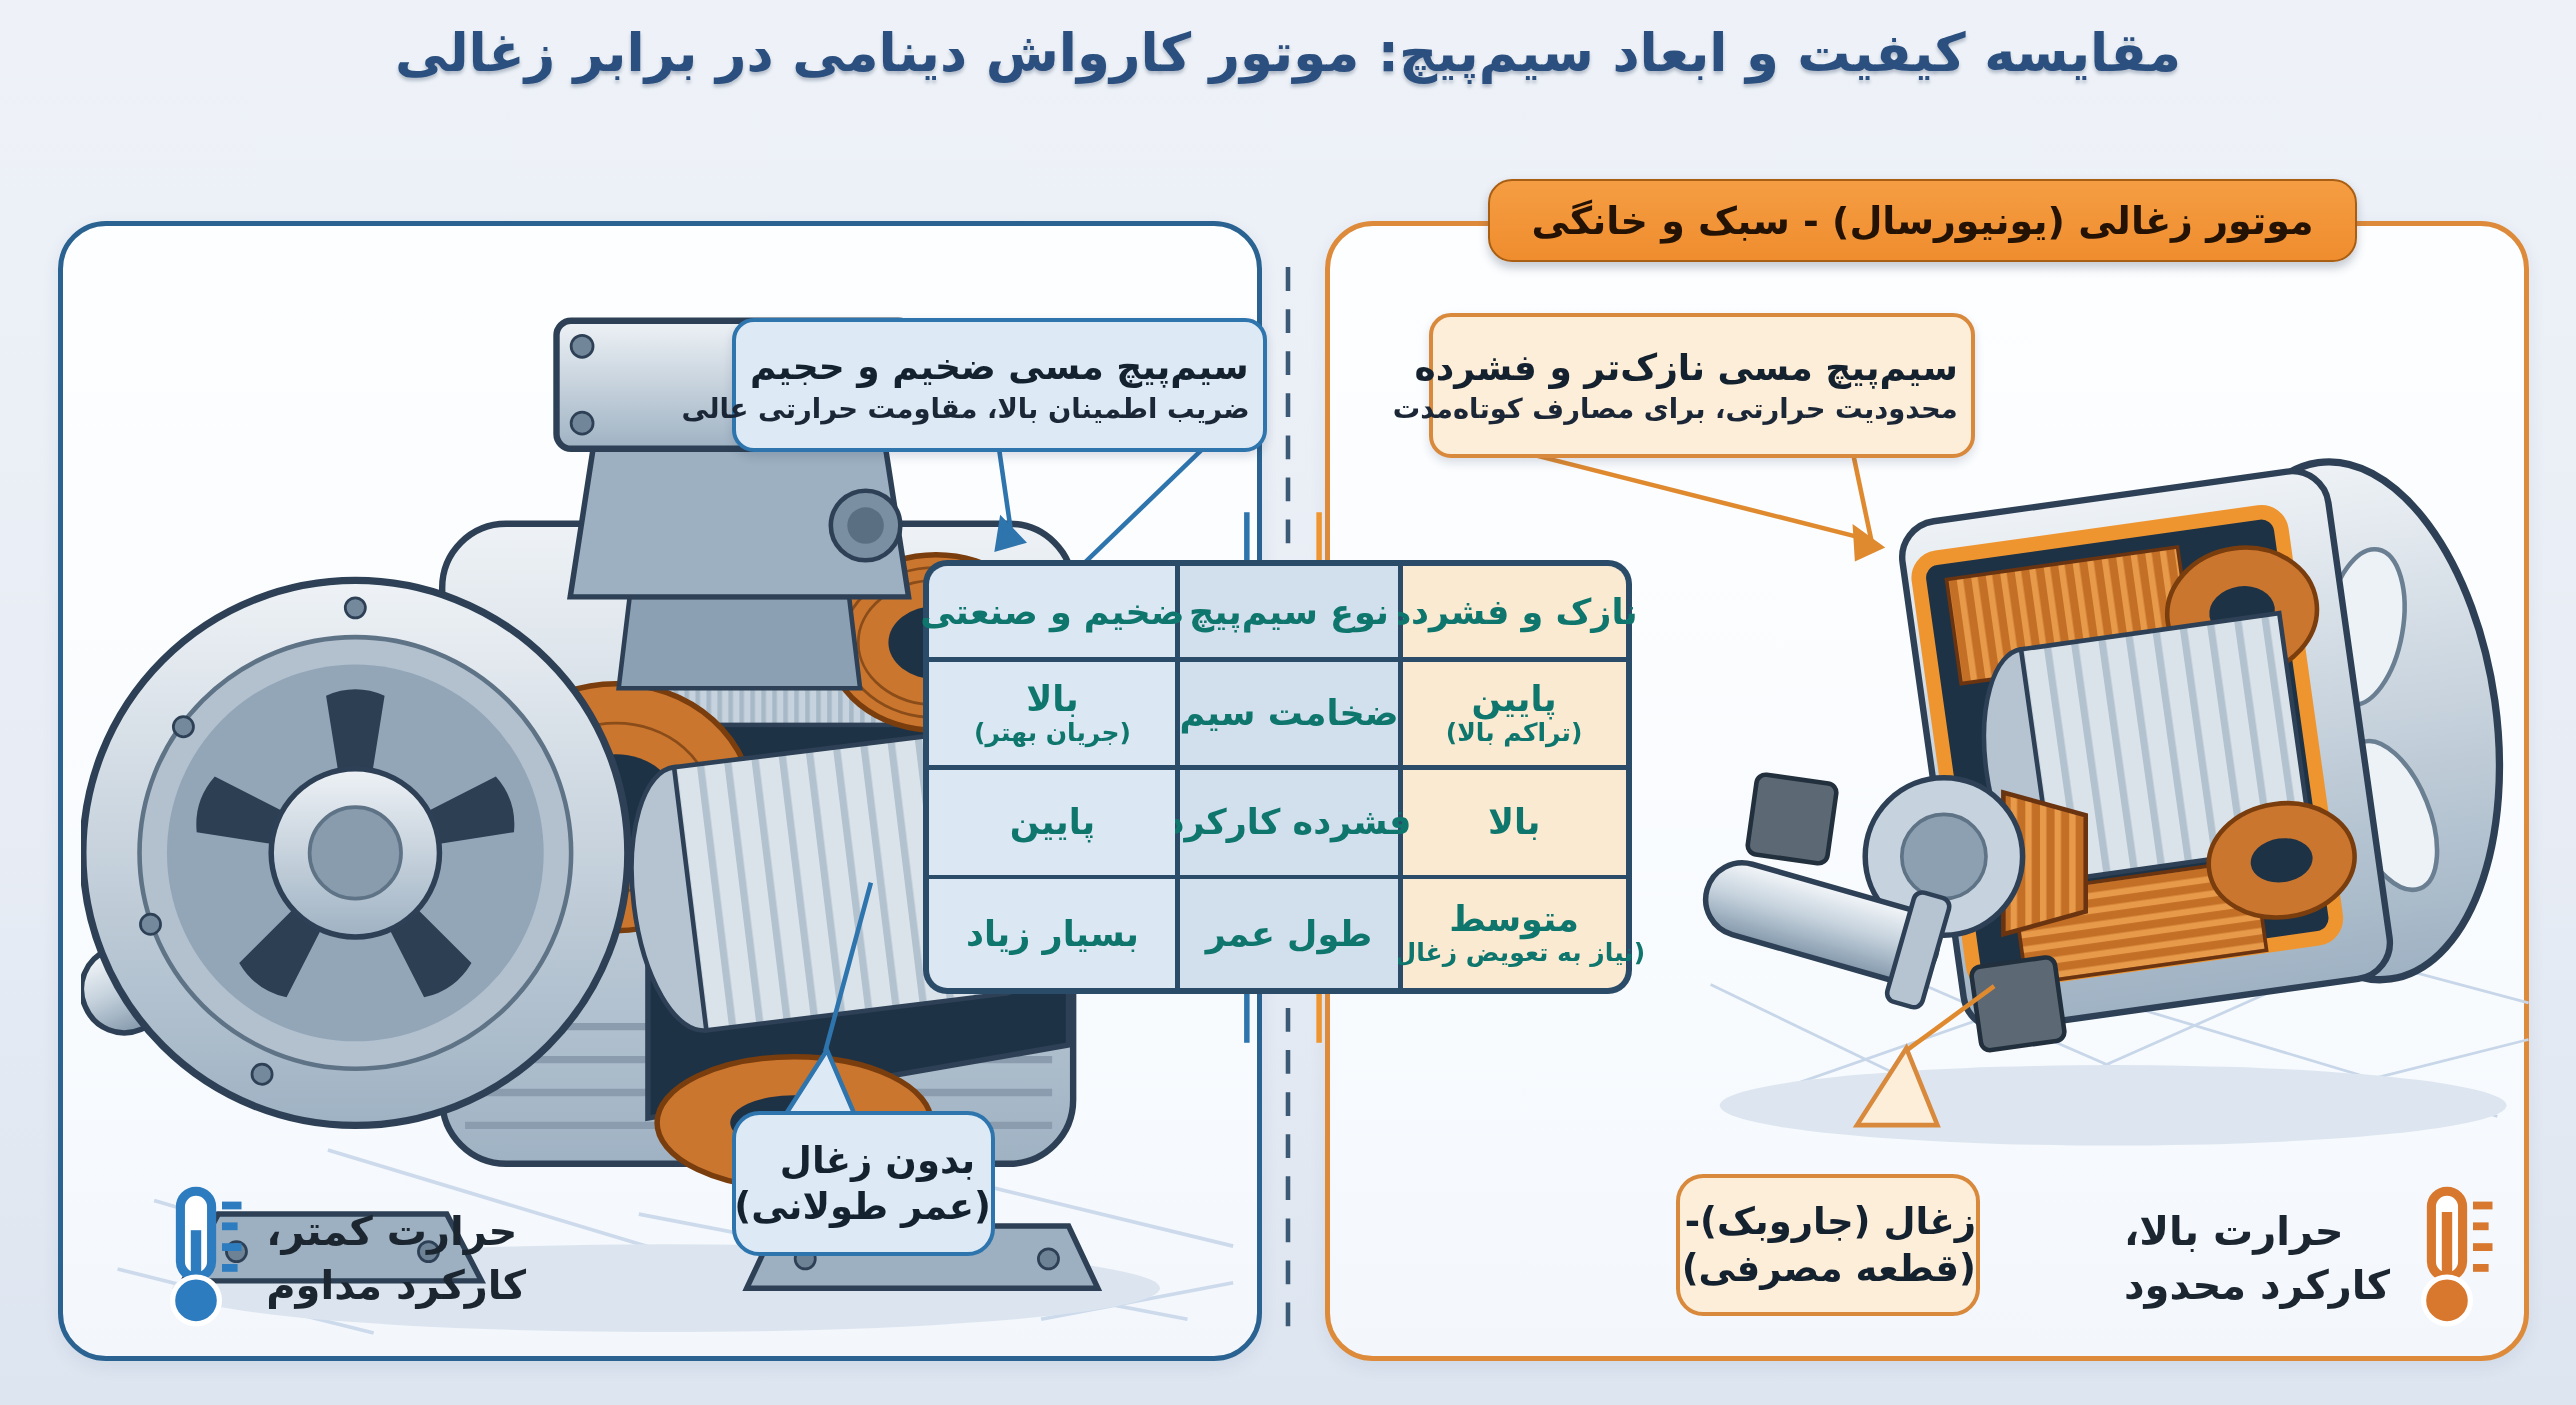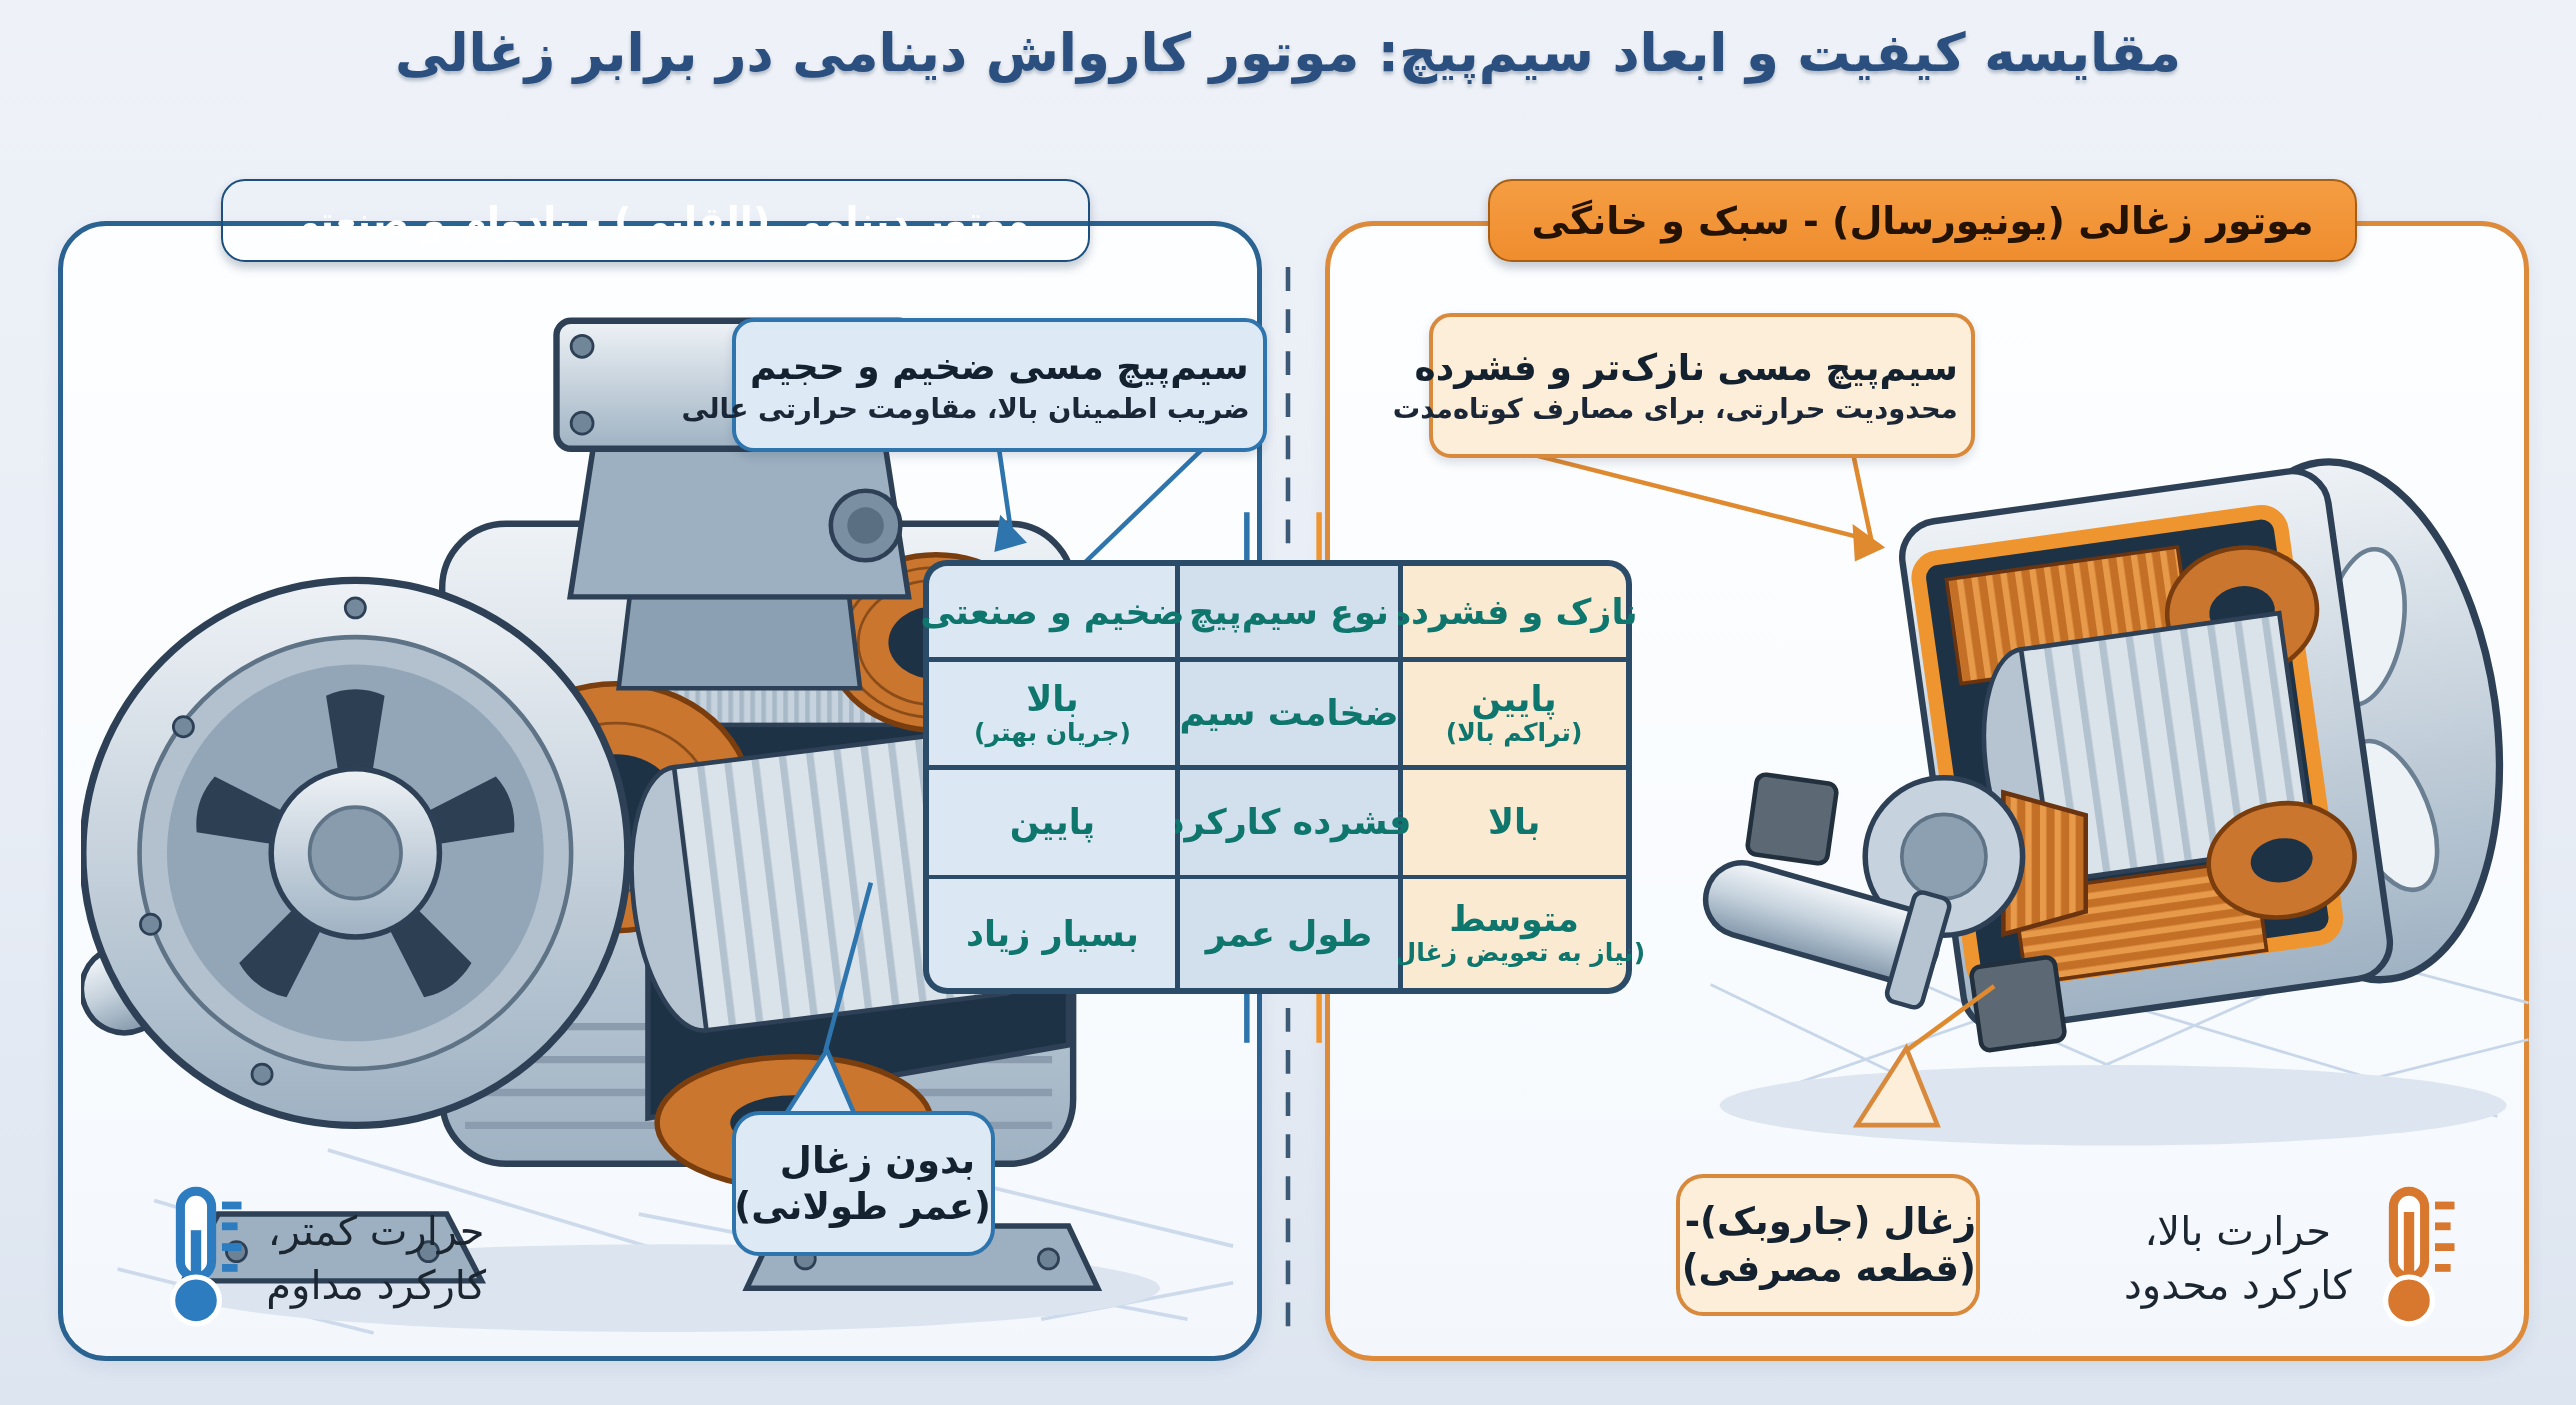--- a/index.html
+++ b/index.html
@@ -60,21 +60,21 @@
   .cell.a{background:#d2dfec;}
   .cell.i{background:#dbe7f2;}
   .cell:nth-child(1){border-top-right-radius:18.3px;}
   .cell:nth-child(3){border-top-left-radius:18.3px;}
   .cell:nth-child(10){border-bottom-right-radius:18.3px;}
   .cell:nth-child(12){border-bottom-left-radius:18.3px;}
   .footer{
     position:absolute; z-index:7; display:flex; direction:ltr;
     align-items:center; gap:18.3px;
   }
-  .footer .txt{direction:rtl; text-align:center; font-size:40px; font-weight:normal; color:#1c2630; line-height:1.35;}
+  .footer .txt{direction:rtl; text-align:left; font-size:40px; font-weight:bold; color:#1c2630; line-height:1.35;}
   .footer.left{ left:157px;  top:1182px;}
   .footer.right{left:2124px; top:1182px;}
   .motor{position:absolute; z-index:2;}
   .overlay{position:absolute; left:0; top:0; z-index:5; pointer-events:none;}
 </style>
 </head>
 <body>
 
 <div class="canvas">
 
@@ -254,21 +254,20 @@
     <g>
       <line x1="902" y1="1150" x2="952" y2="965" stroke="#2e74ad" stroke-width="5"></line>
       <polygon points="850,1232 940,1232 904,1148" fill="#ddeaf6" stroke="#2e74ad" stroke-width="5"></polygon>
     </g>
     <g>
       <line x1="2082" y1="1150" x2="2180" y2="1078" stroke="#e08a30" stroke-width="5"></line>
       <polygon points="2030,1230 2118,1230 2084,1146" fill="#fdeeda" stroke="#d8893c" stroke-width="5"></polygon>
     </g>
   </svg>
 
-  <div class="badge blue">موتور دینامی (القایی) - بادوام و صنعتی</div>
   <div class="badge orange">موتور زغالی (یونیورسال) - سبک و خانگی</div>
 
   <div class="callout blue">
     <div class="l1">سیم‌پیچ مسی ضخیم و حجیم</div>
     <div class="l2">ضریب اطمینان بالا، مقاومت حرارتی عالی</div>
   </div>
   <div class="callout orange">
     <div class="l1">سیم‌پیچ مسی نازک‌تر و فشرده</div>
     <div class="l2">محدودیت حرارتی، برای مصارف کوتاه‌مدت</div>
   </div>

